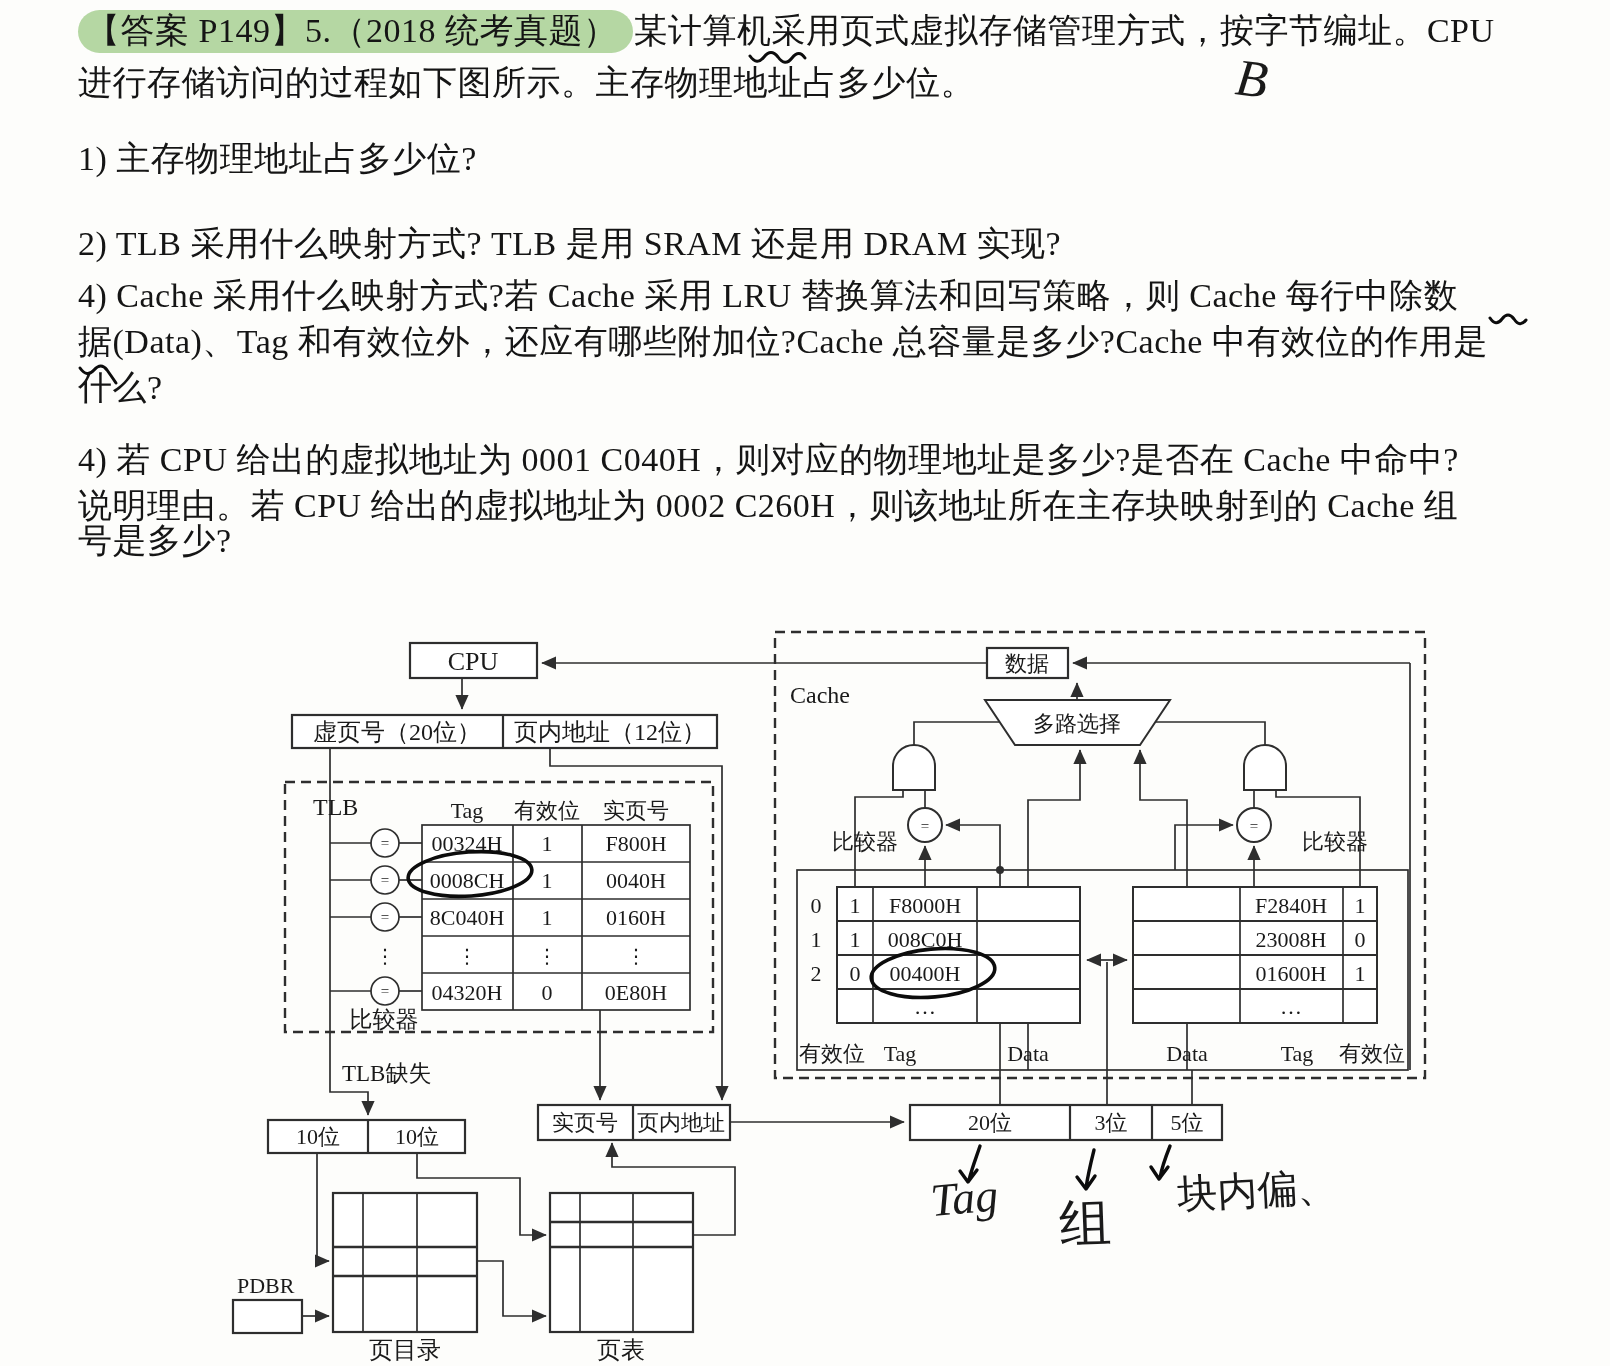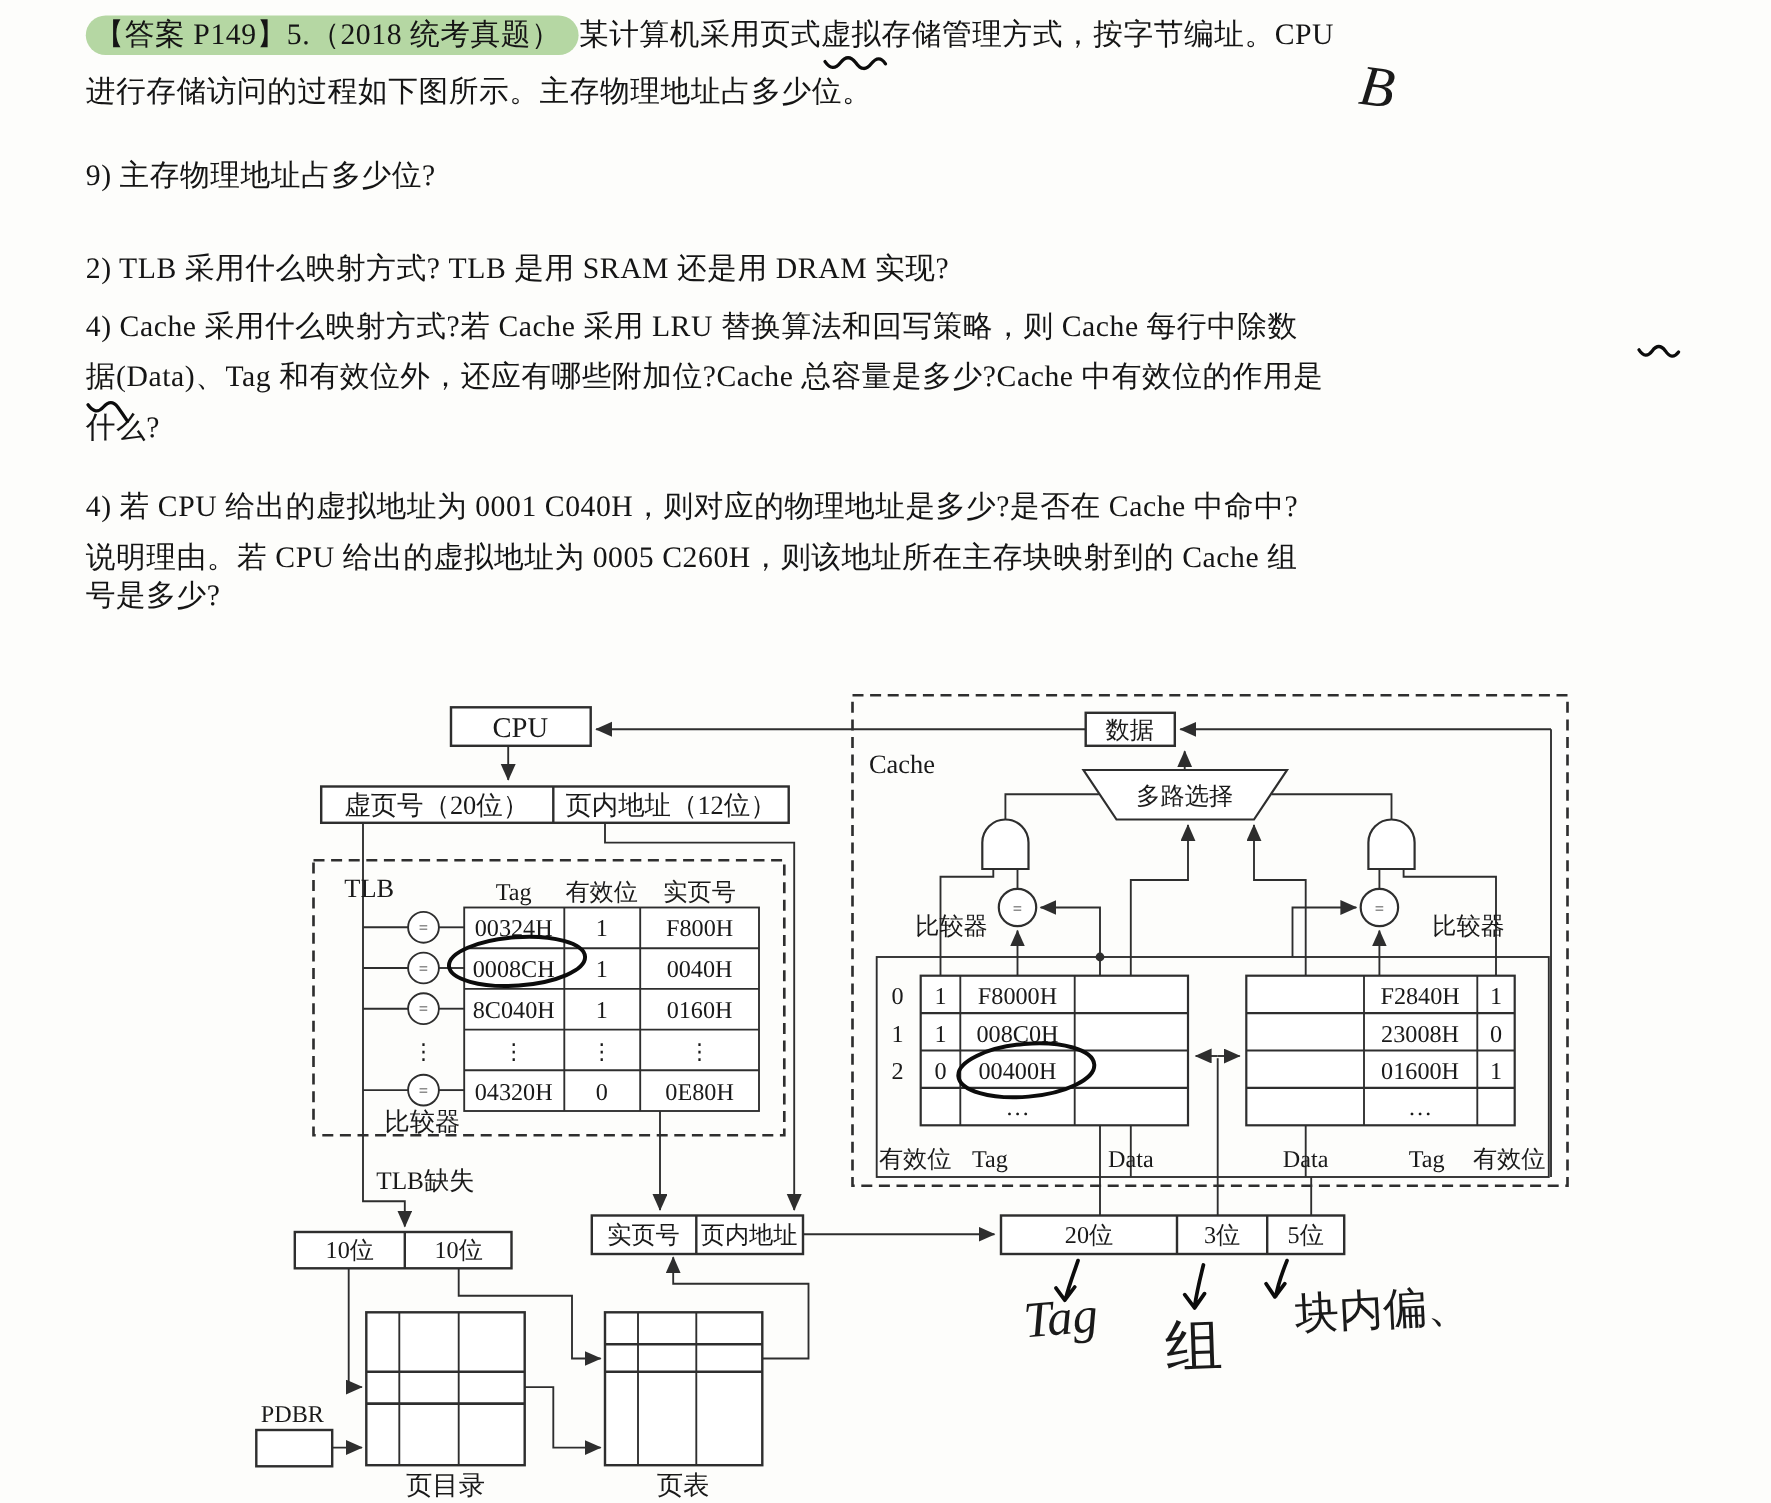--- a/index.html
+++ b/index.html
@@ -1,42 +1,42 @@
 <!DOCTYPE html>
 <html><head>
 <meta charset="utf-8">
 <style>
   html,body{margin:0;padding:0;}
   body{
     width:1610px;height:1366px;position:relative;overflow:hidden;
     background:#fdfdfb;color:#151515;
     font-family:"Liberation Serif","DejaVu Serif",serif;
   }
-  .textline{position:absolute;left:78px;font-size:27px;line-height:46px;white-space:nowrap;letter-spacing:.5px;}
+  .textline{position:absolute;left:78px;font-size:34px;line-height:46px;white-space:nowrap;letter-spacing:.5px;}
   .hl{background:#b5d7a3;border-radius:28px;padding:2px 16px 4px 8px;}
   svg{position:absolute;left:0;top:0;}
   svg text{font-family:"Liberation Serif","DejaVu Serif",serif;fill:#1a1a1a;}
   .t22{font-size:22px;} .t23{font-size:23px;} .t24{font-size:24px;} .t26{font-size:26px;}
   .t20{font-size:20px;} .eq{font-size:15px;}
   .hw{fill:#0c0c0c;}
 </style>
 </head>
 <body>
 
 <div class="textline" style="top:8px">
   <span class="hl">【答案 P149】5.（2018 统考真题）</span><span>某计算机采用页式虚拟存储管理方式，按字节编址。CPU</span>
 </div>
 <div class="textline" style="top:60px">进行存储访问的过程如下图所示。主存物理地址占多少位。</div>
-<div class="textline" style="top:136px">9) 主存物理地址占多少位?</div>
+<div class="textline" style="top:136px">1) 主存物理地址占多少位?</div>
 <div class="textline" style="top:221px">2) TLB 采用什么映射方式? TLB 是用 SRAM 还是用 DRAM 实现?</div>
 <div class="textline" style="top:273px">4) Cache 采用什么映射方式?若 Cache 采用 LRU 替换算法和回写策略，则 Cache 每行中除数</div>
 <div class="textline" style="top:319px">据(Data)、Tag 和有效位外，还应有哪些附加位?Cache 总容量是多少?Cache 中有效位的作用是</div>
 <div class="textline" style="top:365px">什么?</div>
 <div class="textline" style="top:437px">4) 若 CPU 给出的虚拟地址为 0001 C040H，则对应的物理地址是多少?是否在 Cache 中命中?</div>
-<div class="textline" style="top:483px">说明理由。若 CPU 给出的虚拟地址为 0005 C260H，则该地址所在主存块映射到的 Cache 组</div>
+<div class="textline" style="top:483px">说明理由。若 CPU 给出的虚拟地址为 0002 C260H，则该地址所在主存块映射到的 Cache 组</div>
 <div class="textline" style="top:518px">号是多少?</div>
 
 <svg width="1610" height="1366" viewBox="0 0 1610 1366">
   <defs>
     <marker id="ah" markerWidth="11" markerHeight="9" refX="8.5" refY="4" orient="auto">
       <path d="M0,0 L9,4 L0,8 Z" fill="#2e2e2e"></path>
     </marker>
   </defs>
 
   <g stroke="#2e2e2e" stroke-width="1.7" fill="none">

